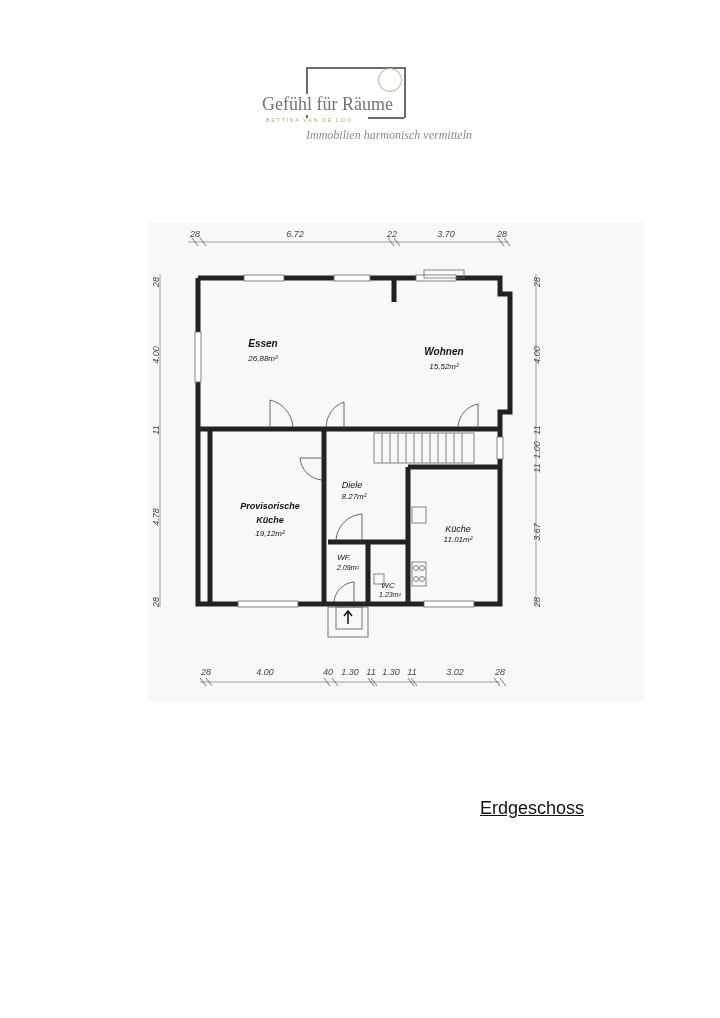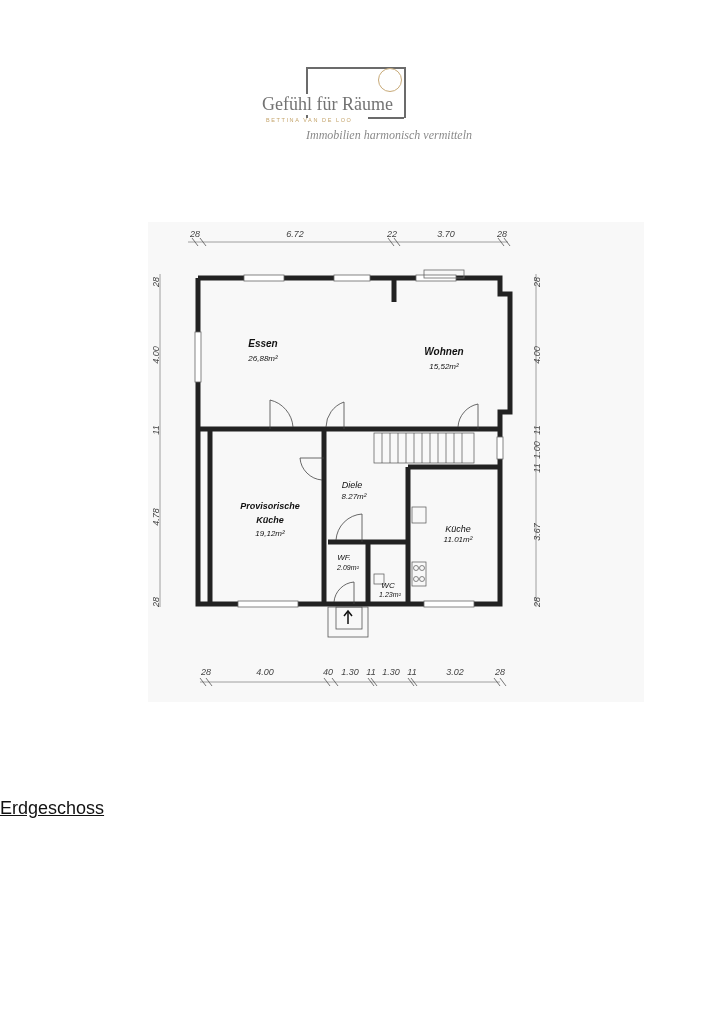--- a/index.html
+++ b/index.html
@@ -5,21 +5,21 @@
   html,body{margin:0;padding:0;background:#fff;}
   body{width:720px;height:1018px;position:relative;overflow:hidden;font-family:"Liberation Sans",sans-serif;}
   .logo{position:absolute;left:258px;top:62px;width:200px;height:85px;}
   .logo-frame{position:absolute;left:48px;top:5px;width:96px;height:49px;border-top:2px solid #6b6b6b;border-left:2px solid #6b6b6b;border-right:2px solid #6b6b6b;}
   .logo-frame-bottom{position:absolute;left:110px;top:55px;width:36px;border-top:2px solid #6b6b6b;}
   .logo-circle{position:absolute;left:120px;top:6px;width:22px;height:22px;border:1.5px solid #c8aa78;border-radius:50%;background:#fff;}
   .logo-title{position:absolute;left:4px;top:32px;font-family:"Liberation Serif",serif;font-size:18px;color:#737373;white-space:nowrap;background:#fff;padding-right:2px;}
   .logo-sub{position:absolute;left:8px;top:55px;font-size:5.5px;letter-spacing:1.6px;color:#c4a46b;white-space:nowrap;}
   .logo-tag{position:absolute;left:48px;top:66px;font-family:"Liberation Serif",serif;font-style:italic;font-size:12px;color:#8a8a8a;white-space:nowrap;}
   .plan{position:absolute;left:148px;top:222px;width:496px;height:480px;background:#f8f8f8;font-style:italic;}
-  .caption{position:absolute;left:0;width:584px;top:798px;text-align:left;font-size:18px;color:#111;}
+  .caption{position:absolute;left:0;width:584px;top:798px;text-align:right;font-size:18px;color:#111;}
   .caption span{text-decoration:underline;}
   svg text{font-family:"Liberation Sans",sans-serif;}
 </style>
 </head>
 <body>
 
 <div class="logo">
   <div class="logo-frame"></div>
   <div class="logo-frame-bottom"></div>
   <div class="logo-circle"></div>

